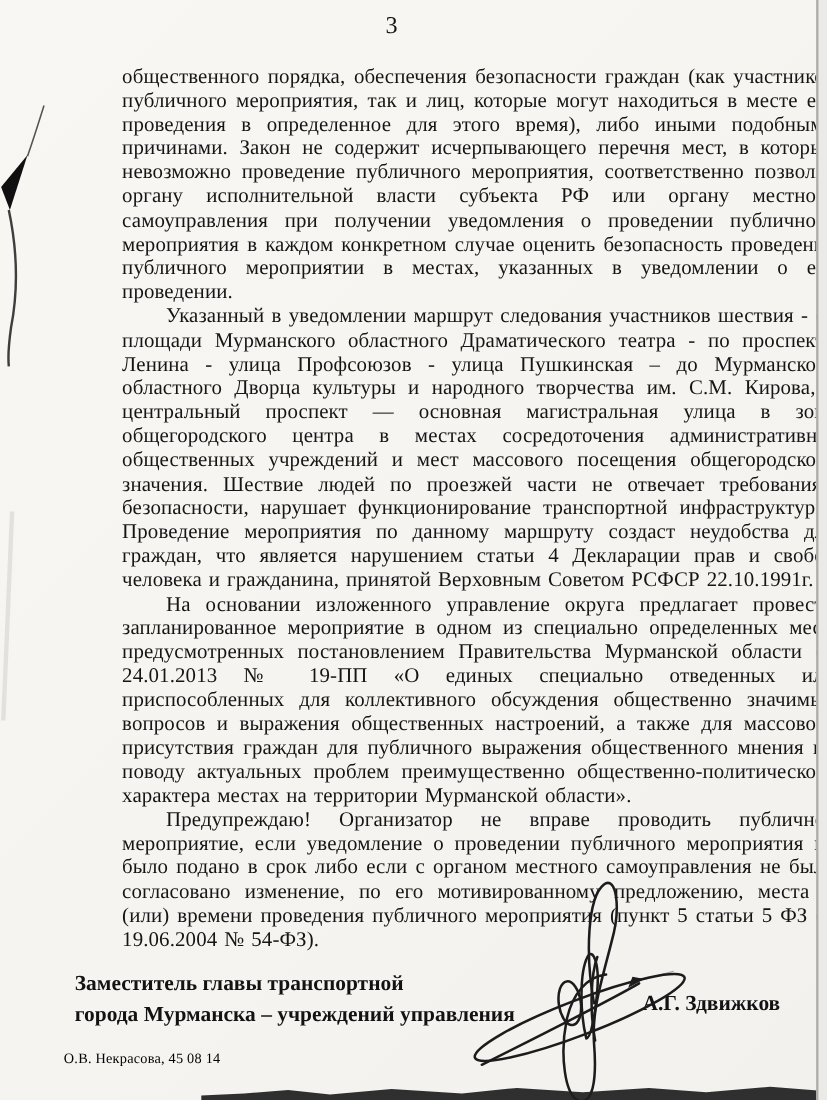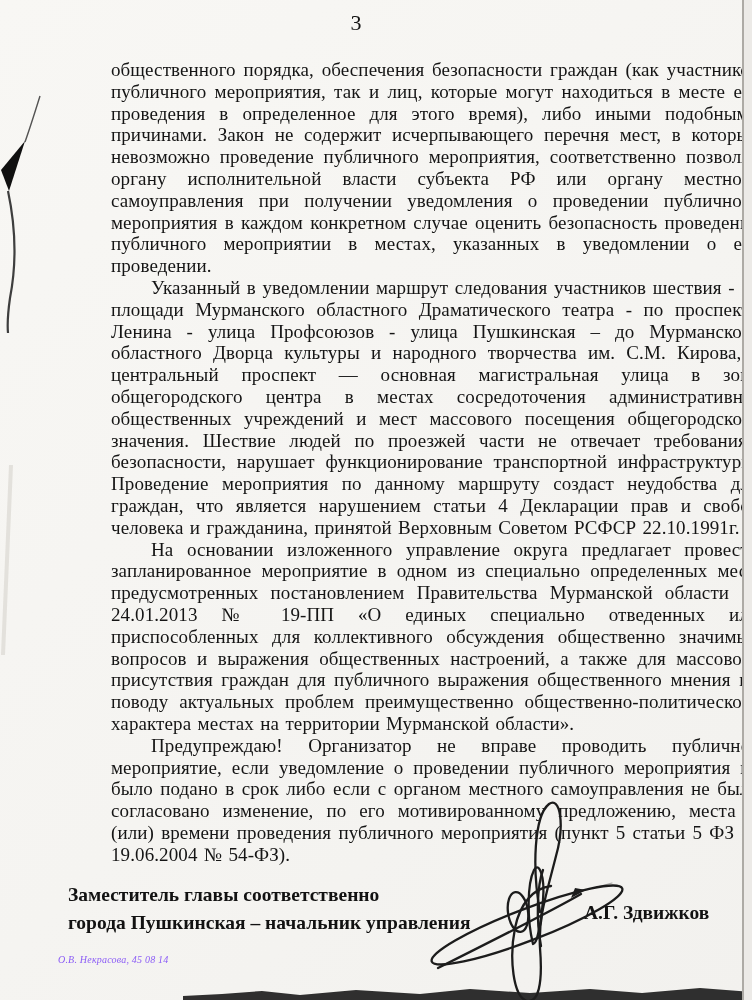--- a/index.html
+++ b/index.html
@@ -23,43 +23,43 @@
   .sig-title{
     position:absolute;left:68px;top:881px;width:420px;
     font-weight:bold;font-size:19.5px;line-height:28px;color:#121212;
   }
   .sig-name{
     position:absolute;left:584px;top:902px;
     font-weight:bold;font-size:19.5px;color:#121212;white-space:nowrap;
   }
   .executor{
     position:absolute;left:58px;top:954px;
-    font-size:10px;letter-spacing:.2px;color:#8b5cf6;font-style:italic;
+    font-size:13px;letter-spacing:.2px;color:#000000;
   }
   .overlay{position:absolute;left:0;top:0;width:752px;height:1000px;pointer-events:none;}
   .edge-right{
     position:absolute;top:0;right:0;width:8px;height:1000px;
     background:#eceae7;border-left:2px solid #adaaa5;
   }
 </style>
 </head>
 <body>
 
 <div class="page-number">3</div>
 
 <div class="doc-body">
   <p class="para">общественного порядка, обеспечения безопасности граждан (как участников публичного мероприятия, так и лиц, которые могут находиться в месте его проведения в определенное для этого время), либо иными подобными причинами. Закон не содержит исчерпывающего перечня мест, в которых невозможно проведение публичного мероприятия, соответственно позволяя органу исполнительной власти субъекта РФ или органу местного самоуправления при получении уведомления о проведении публичного мероприятия в каждом конкретном случае оценить безопасность проведения публичного мероприятии в местах, указанных в уведомлении о его проведении.</p>
   <p class="para indent">Указанный в уведомлении маршрут следования участников шествия - от площади Мурманского областного Драматического театра - по проспекту Ленина - улица Профсоюзов - улица Пушкинская – до Мурманского областного Дворца культуры и народного творчества им. С.М. Кирова, - центральный проспект — основная магистральная улица в зоне общегородского центра в местах сосредоточения административно-общественных учреждений и мест массового посещения общегородского значения. Шествие людей по проезжей части не отвечает требованиям безопасности, нарушает функционирование транспортной инфраструктуры. Проведение мероприятия по данному маршруту создаст неудобства для граждан, что является нарушением статьи 4 Декларации прав и свобод человека и гражданина, принятой Верховным Советом РСФСР 22.10.1991г.</p>
   <p class="para indent">На основании изложенного управление округа предлагает провести запланированное мероприятие в одном из специально определенных мест, предусмотренных постановлением Правительства Мурманской области от 24.01.2013 № 19-ПП «О единых специально отведенных или приспособленных для коллективного обсуждения общественно значимых вопросов и выражения общественных настроений, а также для массового присутствия граждан для публичного выражения  общественного мнения  по поводу актуальных проблем преимущественно общественно-политического характера местах на территории Мурманской области».</p>
   <p class="para indent">Предупреждаю! Организатор не вправе проводить публичное мероприятие, если уведомление о проведении публичного мероприятия не было подано в срок либо если с органом местного самоуправления не было согласовано изменение, по его мотивированному предложению, места и (или) времени проведения публичного мероприятия (пункт 5 статьи 5 ФЗ от 19.06.2004 № 54-ФЗ).</p>
 </div>
 
 <div class="sig-title">
-  <div>Заместитель главы соответственно</div>
-  <div>города Пушкинская – начальник управления</div>
+  <div>Заместитель главы транспортной</div>
+  <div>города Мурманска – учреждений управления</div>
 </div>
 
 <div class="sig-name">А.Г. Здвижков</div>
 
 <div class="executor">О.В. Некрасова, 45 08 14</div>
 
 <svg class="overlay" viewBox="0 0 752 1000">
 
   <g>
     <path d="M 40 96 C 35 112 30 128 25 142" stroke="#2a2a2a" stroke-width="1.4" fill="none" opacity="0.8"></path>

